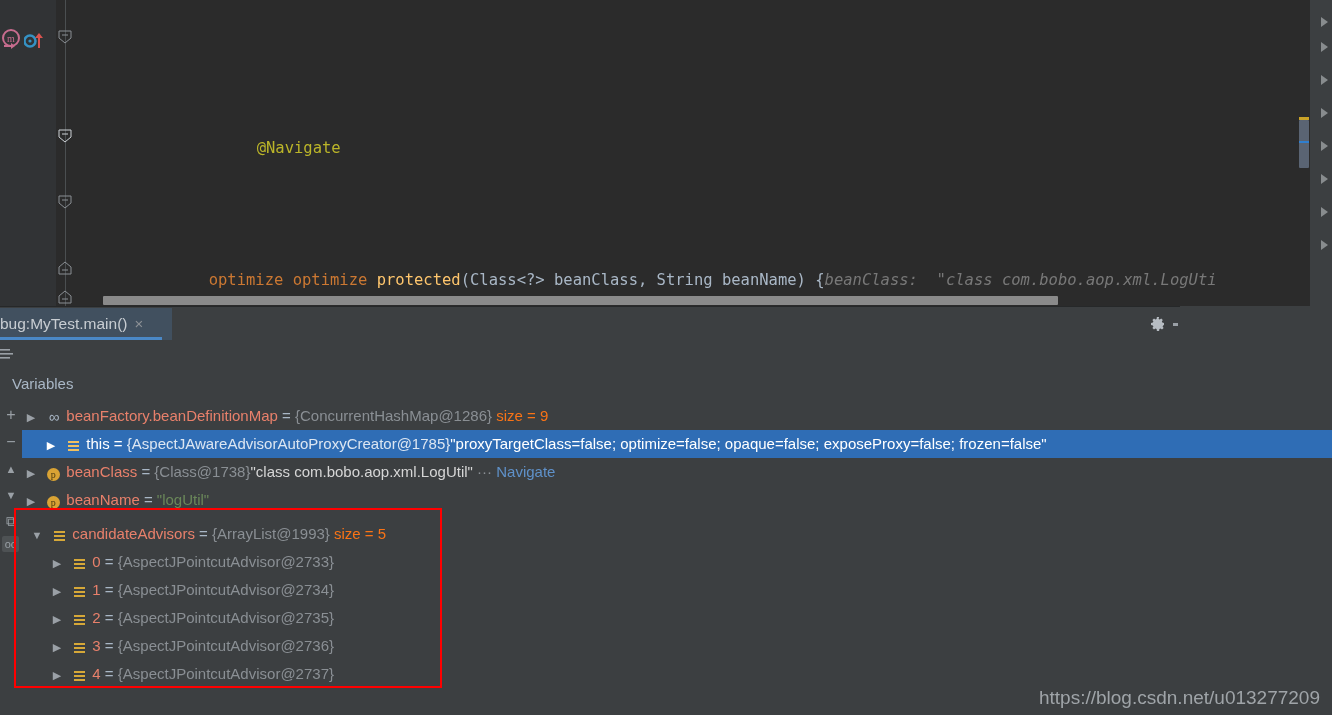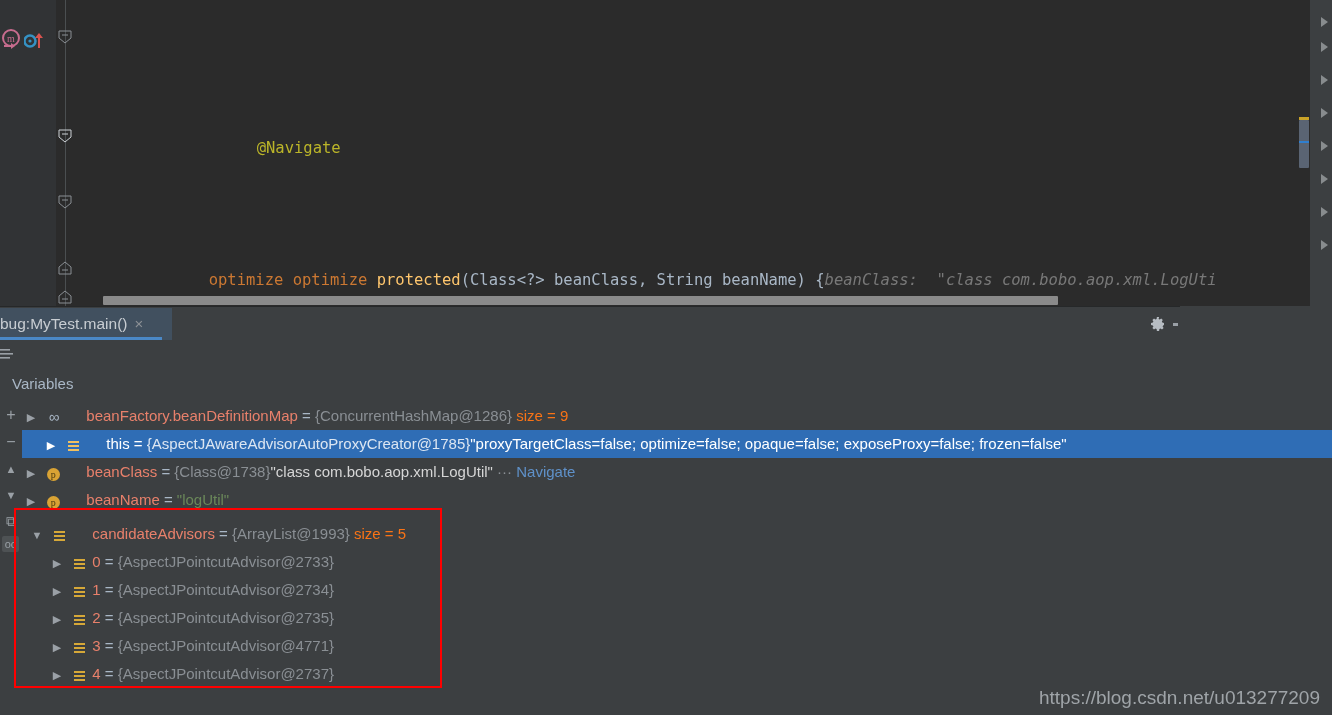--- a/index.html
+++ b/index.html
@@ -127,21 +127,21 @@
     position:absolute;left:22px;top:402px;width:1310px;height:313px;
     background:#3c3f41;font-size:15px;
   }
   .vrow{position:relative;height:28px;line-height:28px;white-space:nowrap;overflow:hidden;}
   .vrow.hl{background:#2F6DB5;padding-left:20px;}
   .vexp{
     display:inline-block;width:18px;text-align:center;color:#9aa0a6;font-size:11px;
     vertical-align:middle;
   }
   .vicon{display:inline-block;width:18px;vertical-align:middle;text-align:center;}
-  .vname{color:#E8806B;margin-left:20px;}
+  .vname{color:#E8806B;}
   .vrow.hl .vname{color:#ffffff;}
   .veq{color:#A9B7C6;}
   .vrow.hl .veq{color:#ffffff;}
   .vtype{color:#8a8f94;}
   .vrow.hl .vtype{color:#dce6f2;}
   .vstr{color:#D6D6D6;}
   .vrow.hl .vstr{color:#ffffff;}
   .vgreen{color:#6A8759;}
   .vsize{color:#f97316;}
   .vnum{color:#E8806B;}
@@ -359,21 +359,21 @@
       <span class="vnum">1</span><span class="veq"> = </span><span class="vtype">{AspectJPointcutAdvisor@2734}</span>
     </div>
     <div class="vrow">
       <span style="display:inline-block;width:26px;"></span><span class="vexp">▶</span>
       <span class="vicon"><span class="ic-list"><i></i><i></i><i></i></span></span>
       <span class="vnum">2</span><span class="veq"> = </span><span class="vtype">{AspectJPointcutAdvisor@2735}</span>
     </div>
     <div class="vrow">
       <span style="display:inline-block;width:26px;"></span><span class="vexp">▶</span>
       <span class="vicon"><span class="ic-list"><i></i><i></i><i></i></span></span>
-      <span class="vnum">3</span><span class="veq"> = </span><span class="vtype">{AspectJPointcutAdvisor@4771}</span>
+      <span class="vnum">3</span><span class="veq"> = </span><span class="vtype">{AspectJPointcutAdvisor@2736}</span>
     </div>
     <div class="vrow">
       <span style="display:inline-block;width:26px;"></span><span class="vexp">▶</span>
       <span class="vicon"><span class="ic-list"><i></i><i></i><i></i></span></span>
       <span class="vnum">4</span><span class="veq"> = </span><span class="vtype">{AspectJPointcutAdvisor@2737}</span>
     </div>
 
   </div>
 
   <div class="redbox"></div>

